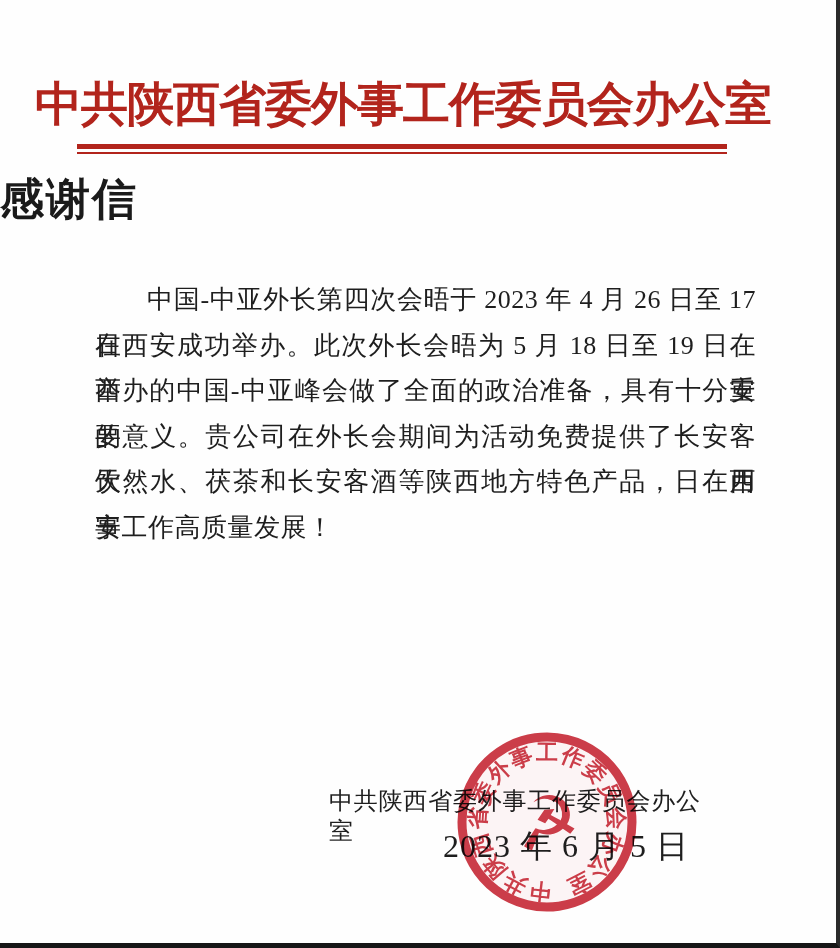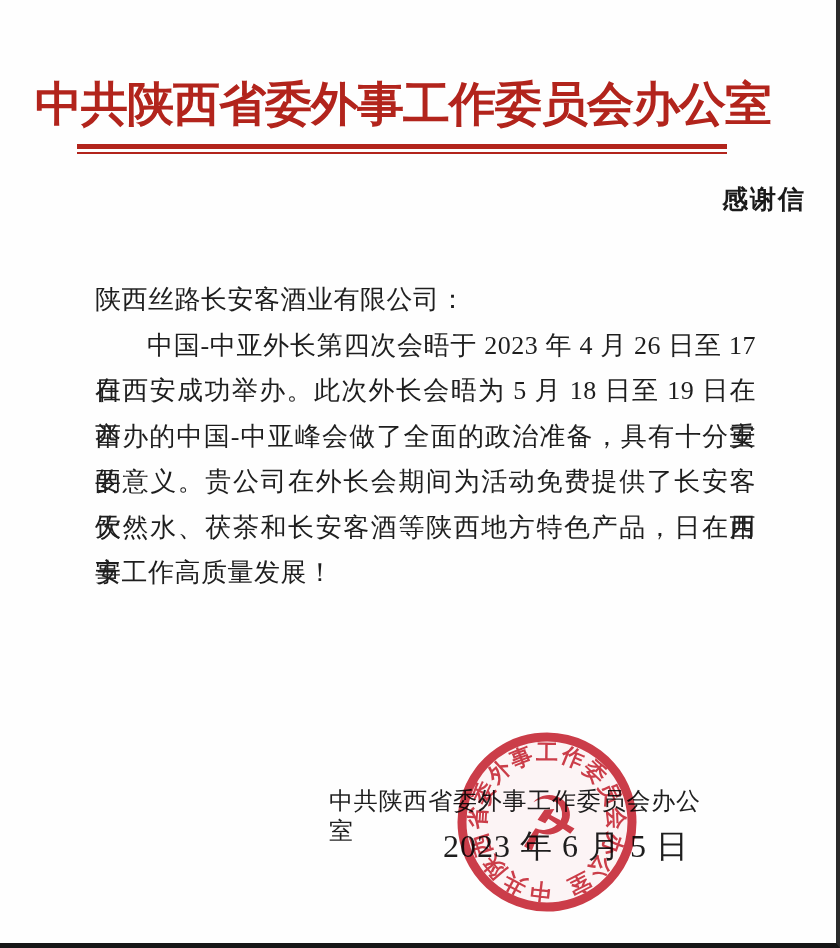--- a/index.html
+++ b/index.html
@@ -22,22 +22,22 @@
     color:#b2241c;
     white-space:nowrap;
   }
   .redline{
     position:absolute;top:144px;left:77px;width:650px;height:3px;
     border-top:5px solid #b2241c;
     border-bottom:2px solid #b2241c;
   }
   .doc-title{
     position:absolute;top:180px;left:0;width:806px;
-    text-align:right;
-    font-size:26px;font-weight:700;line-height:40px;
+    text-align:left;
+    font-size:44px;font-weight:700;line-height:40px;
     letter-spacing:2px;
     color:#1a1a1a;
     font-family:Liberation Serif, serif;
   }
   .body-block{
     position:absolute;top:277px;left:95px;width:661px;
     font-size:26px;
     letter-spacing:0.5px;
   }
   .bline{
@@ -76,21 +76,20 @@
 
 <div class="page">
 
   <div class="letterhead">中共陕西省委外事工作委员会办公室</div>
 
   <div class="redline"></div>
 
   <div class="doc-title">感谢信</div>
 
   <div class="body-block">
-    <div class="bline">陕西丝路长安客酒业有限公司：</div>
     <div class="bline fill indent">中国-中亚外长第四次会晤于 2023 年 4 月 26 日至 17 日</div>
     <div class="bline fill">在西安成功举办。此次外长会晤为 5 月 18 日至 19 日在西安</div>
     <div class="bline fill">举办的中国-中亚峰会做了全面的政治准备，具有十分重要</div>
     <div class="bline fill">的意义。贵公司在外长会期间为活动免费提供了长安客饮用</div>
     <div class="bline fill">天然水、茯茶和长安客酒等陕西地方特色产品，日在西安</div>
     <div class="bline">事工作高质量发展！</div>
   </div>
 
   <div class="sig-org">中共陕西省委外事工作委员会办公室</div>
 

